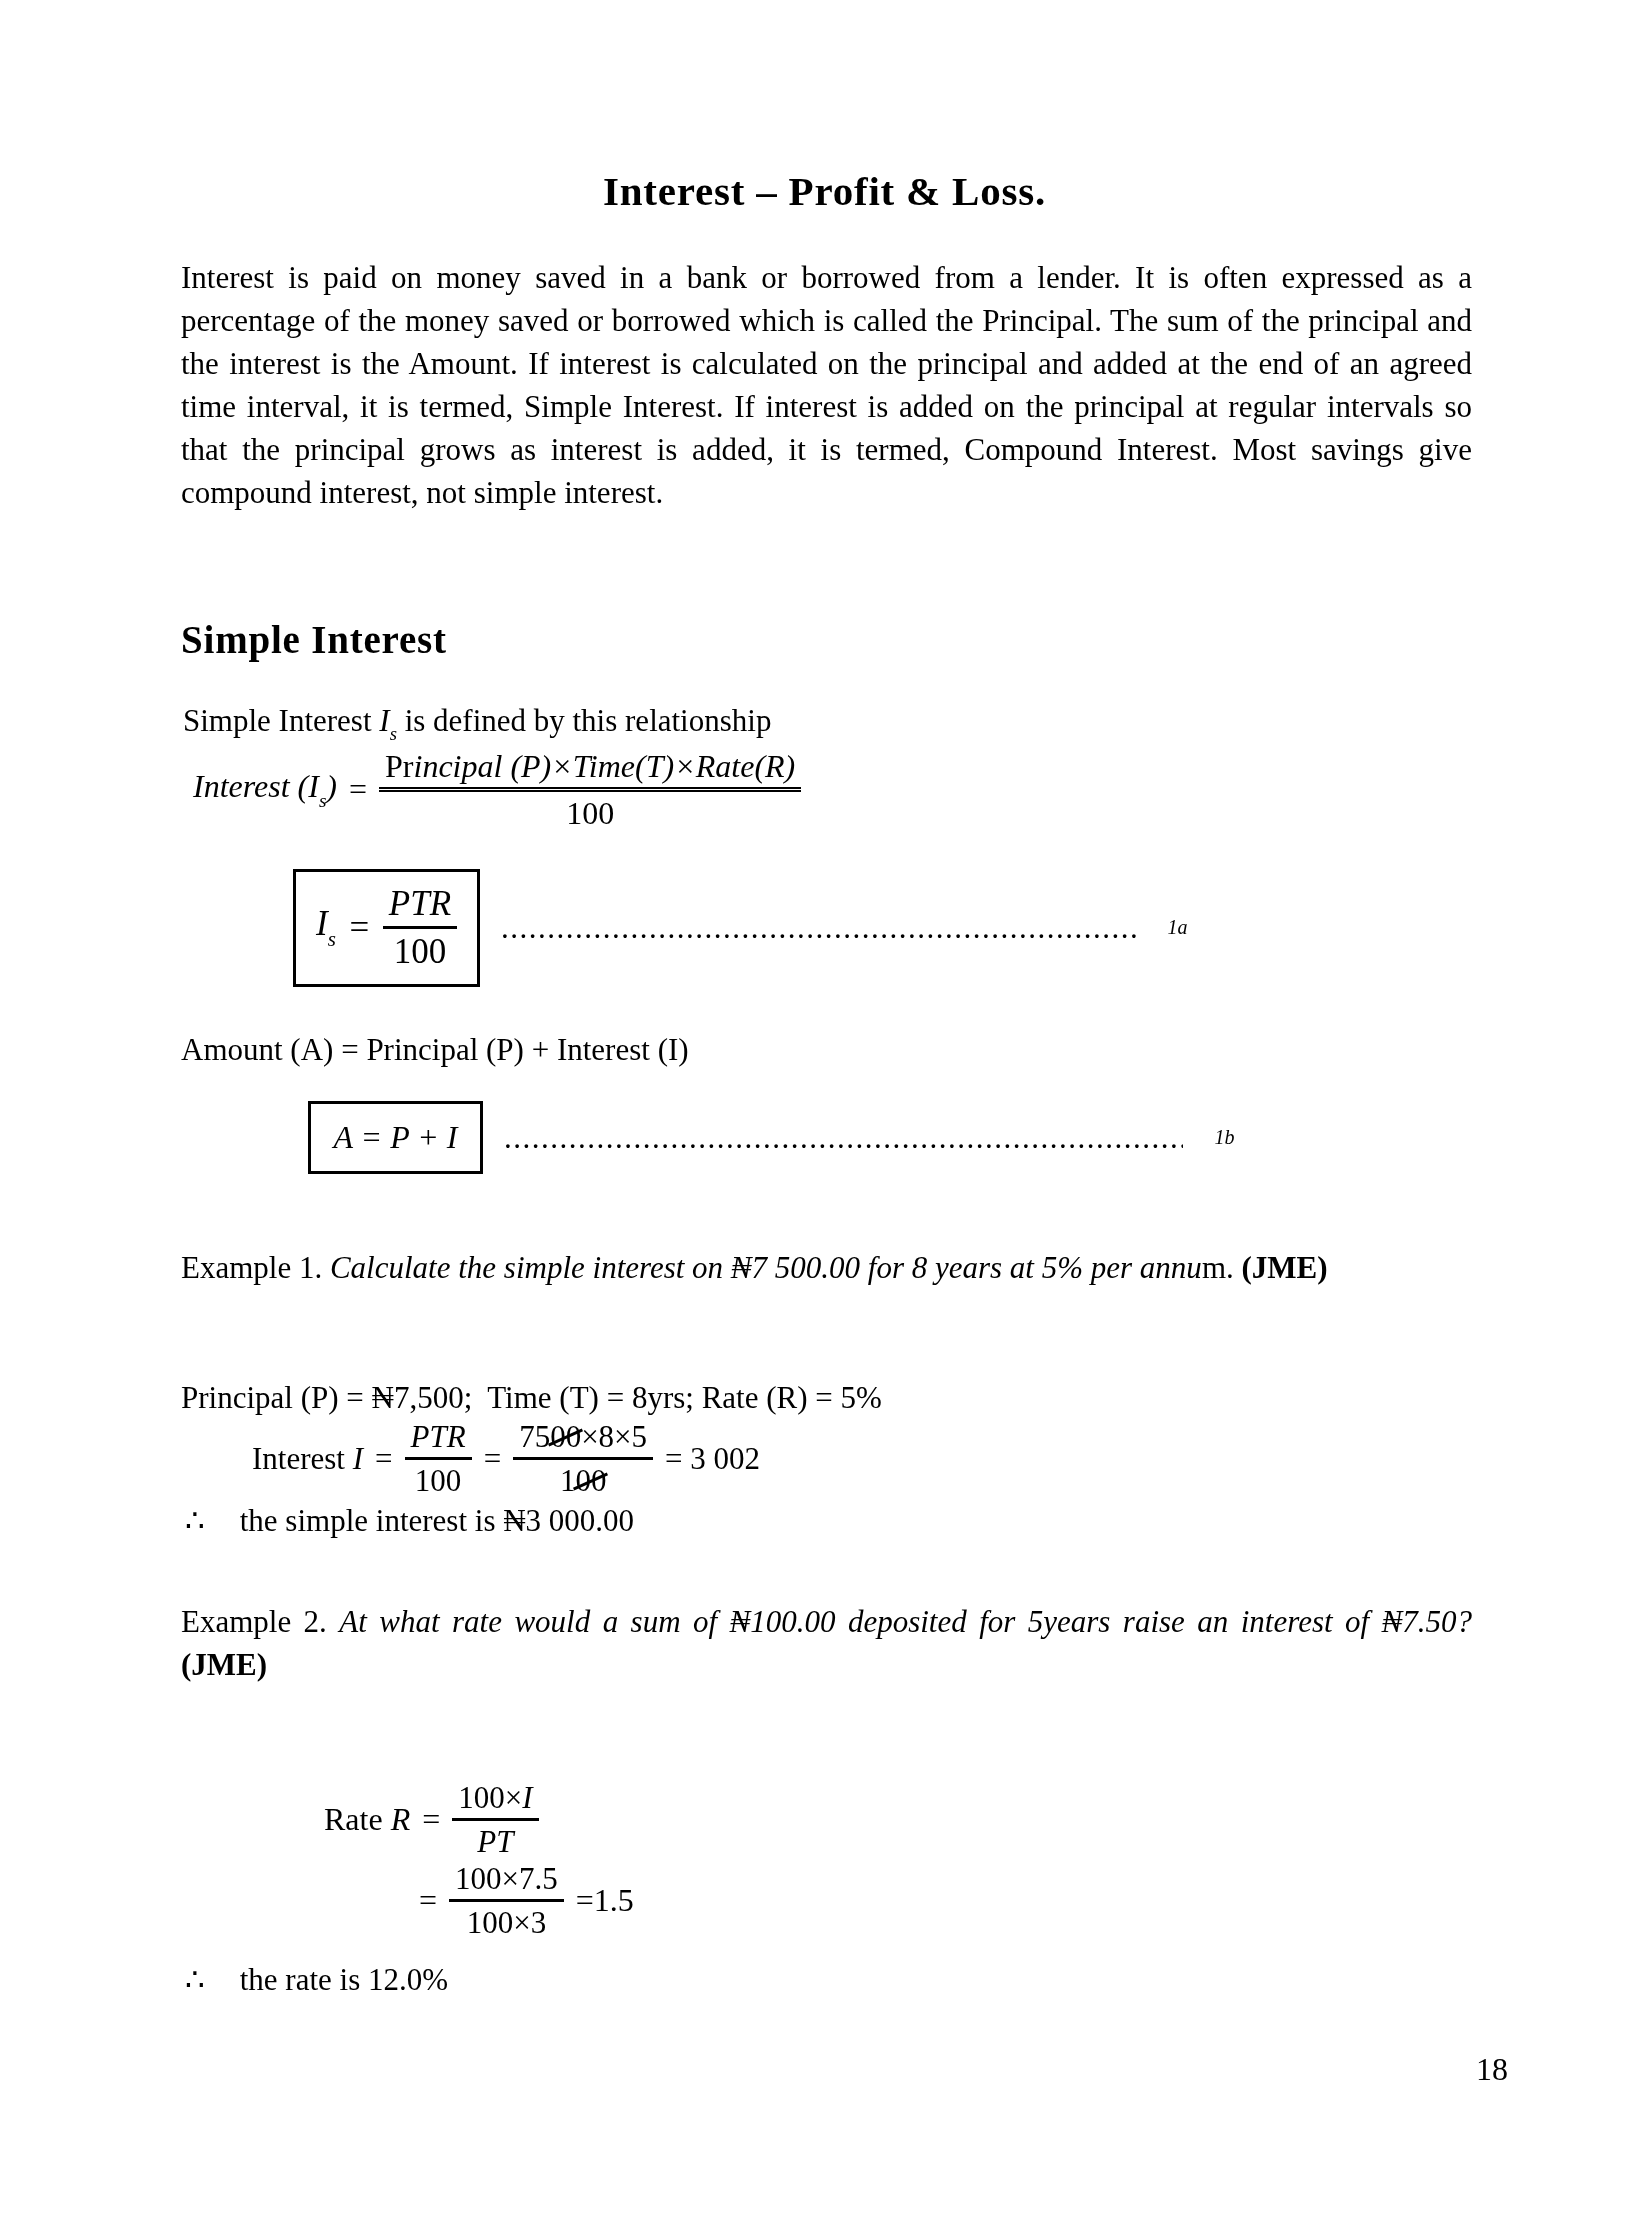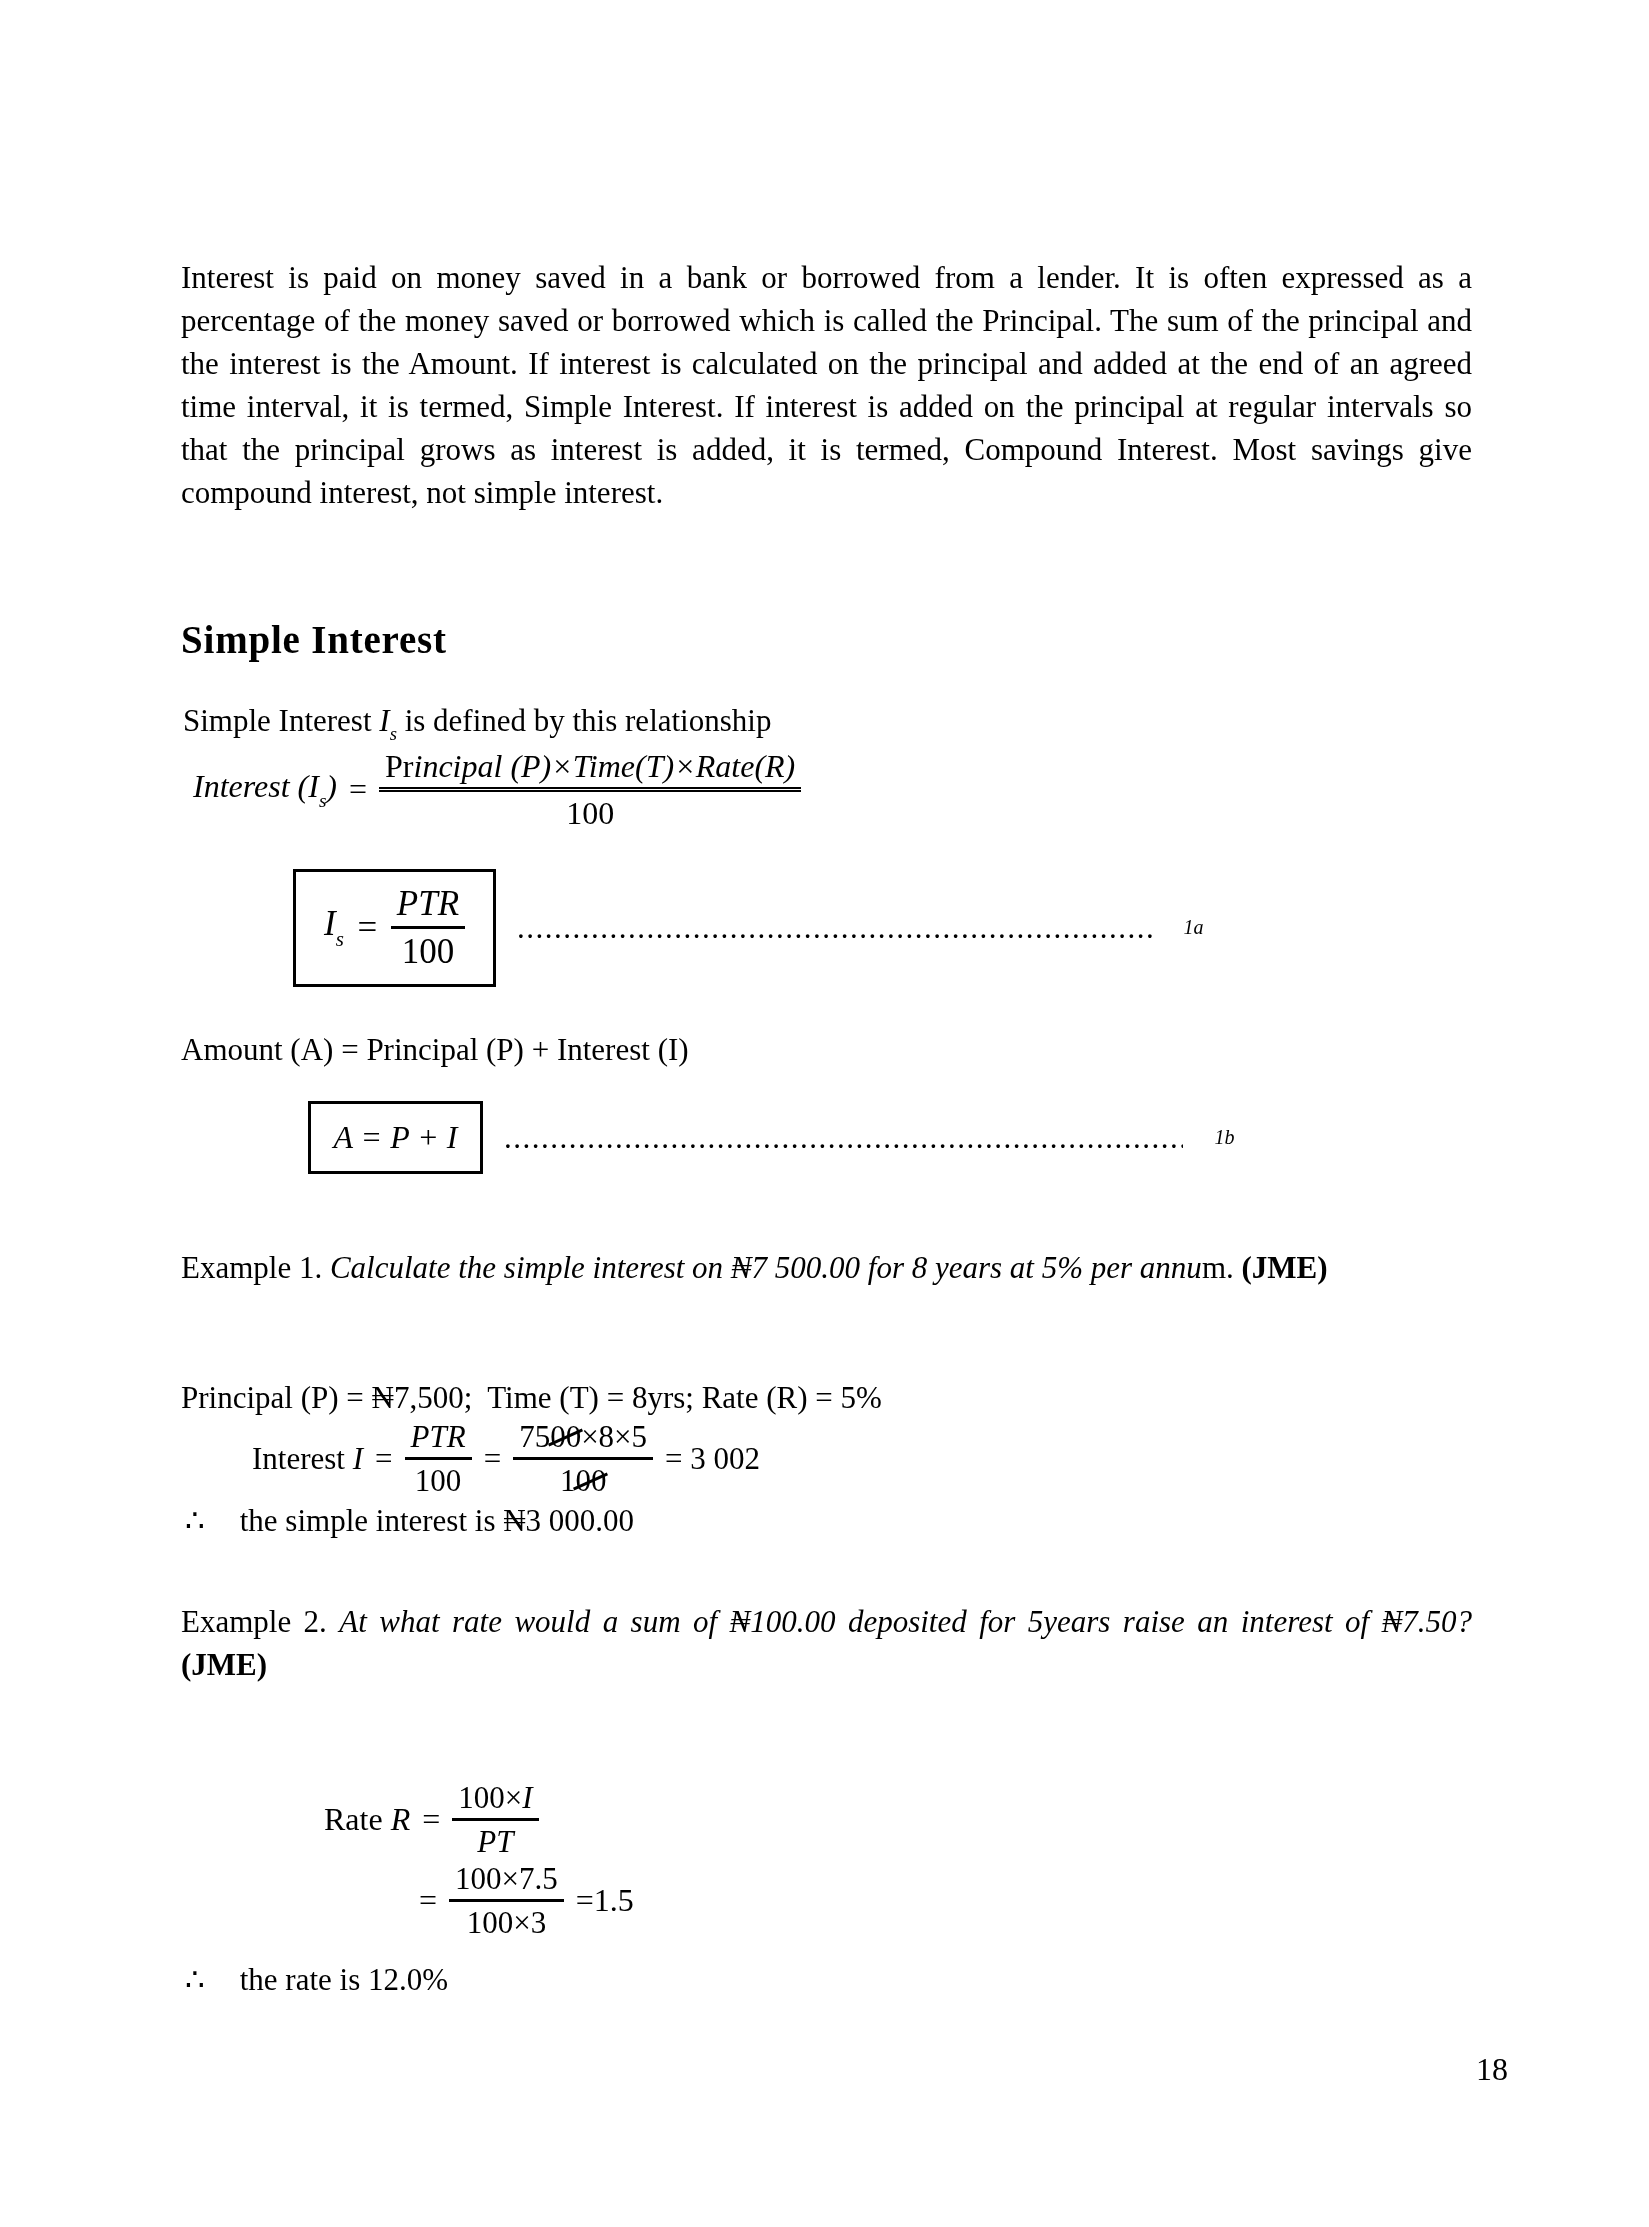--- a/index.html
+++ b/index.html
@@ -61,21 +61,21 @@
   }
 
   .def-row { top: 748px; left: 193px; }
   .def-row .frac { font-size: 32px; }
 
   .fbox {
     border: 3px solid #000;
     display: inline-flex;
     align-items: center;
     gap: 13.6px;
-    padding: 12px 28px;
+    padding: 12px 20px;
   }
   .row-1a { top: 869px; left: 293px; }
   .row-1a .fbox { font-size: 35px; }
   .row-1b { top: 1101px; left: 308px; }
   .row-1b .fbox { font-size: 32px; padding: 15px 22.6px; }
 
   .dots {
     display: inline-block;
     overflow: hidden;
     white-space: nowrap;
@@ -128,20 +128,21 @@
     transform: rotate(-24deg);
   }
 
   .pagenum { top: 2051px; left: 1476px; font-size: 32px; }
 </style>
 </head>
 <body>
 
 <div class="page">
 
+  <div class="abs title">Interest – Profit &amp; Loss.</div>
 
   <div class="abs intro">Interest is paid on money saved in a bank or borrowed from a lender. It is often expressed as a percentage of the money saved or borrowed which is called the Principal. The sum of the principal and the interest is the Amount. If interest is calculated on the principal and added at the end of an agreed time interval, it is termed, Simple Interest. If interest is added on the principal at regular intervals so that the principal grows as interest is added, it is termed, Compound Interest. Most savings give compound interest, not simple interest.</div>
 
   <div class="abs heading">Simple Interest</div>
 
   <div class="abs lead">
     <span>Simple Interest </span><span class="it">I</span><span class="sub">s</span><span> is defined by this relationship</span>
   </div>
 
   <div class="abs eqrow def-row">

